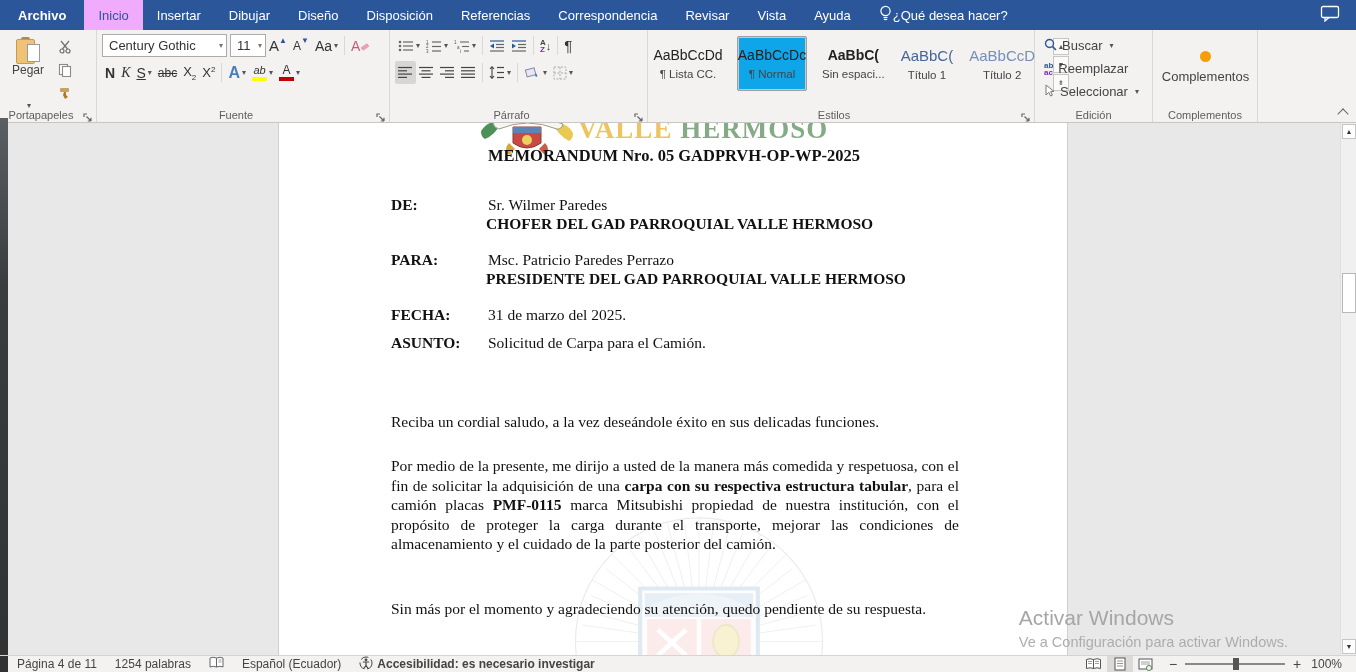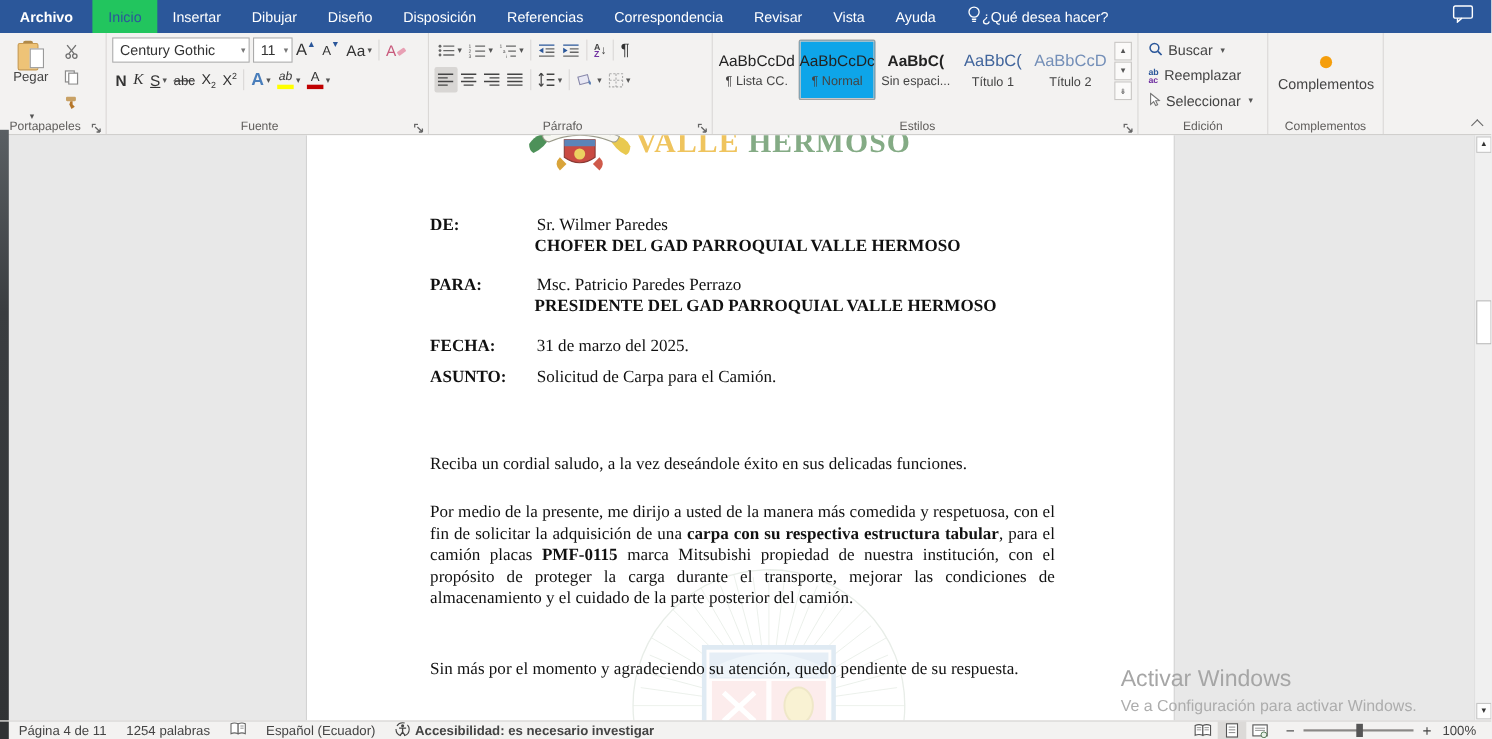--- a/index.html
+++ b/index.html
@@ -4,21 +4,21 @@
 <style>
   * { margin:0; padding:0; box-sizing:border-box; }
   html,body { width:1356px; height:672px; overflow:hidden; }
   body { font-family:"Liberation Sans", sans-serif; }
   #app { position:relative; width:1356px; height:672px; background:#e8e8e8; overflow:hidden; }
 
   
   .tabbar { position:absolute; top:0; left:0; width:1356px; height:30px; background:#2b579a; display:flex; align-items:stretch; }
   .tab { display:flex; align-items:center; padding:0 14px; color:#fff; font-size:13px; cursor:default; }
   .tab.file { padding:0 18px; font-weight:bold; }
-  .tab.active { background:#22c55e; color:#2b579a; }
+  .tab.active { background:#f0abfc; color:#2b579a; }
   .tellme { display:flex; align-items:center; gap:1px; color:#fff; font-size:13px; margin-left:14px; }
   .tabbar-right { margin-left:auto; display:flex; align-items:center; padding-right:16px; }
 
   
   .ribbon { position:absolute; top:30px; left:0; width:1356px; height:93px; background:#f3f2f1; border-bottom:1px solid #c8c6c4; display:flex; }
   .rgroup { position:relative; height:100%; border-right:1px solid #dad8d6; padding:4px 5px 17px 5px; }
   .rlabel { position:absolute; bottom:1px; left:0; right:14px; text-align:center; font-size:11px; color:#5f5d5b; white-space:nowrap;margin-top:20px; }
   .rlabel.full { right:0; }
   .launcher { position:absolute; bottom:3px; right:3px; width:10px; height:10px; }
   .rbtn { display:inline-flex; align-items:center; justify-content:center; height:23px; padding:0 3px; color:#444; font-size:14px; border-radius:2px; }
@@ -44,21 +44,21 @@
   .fontname { width:125px; margin-right:3px; }
   .fontsize { width:36px; }
   .glyph { font-size:14px; color:#333; }
   .u { text-decoration:underline; }
   .strike { text-decoration:line-through; }
   .effectA { color:#4a7ebb; font-weight:bold; }
   .bar-under { display:inline-flex; flex-direction:column; align-items:center; line-height:11px; }
   .bar-under .bar { width:15px; height:4px; margin-top:1px; }
 
   
-  .stylecells { display:flex; gap:3px; padding-top:2px; }
+  .stylecells { display:flex; gap:14px; padding-top:2px; }
   .stylecell { width:70px; height:55px; display:flex; flex-direction:column; align-items:center; justify-content:center; border:1px solid transparent; border-radius:2px; }
   .stylecell.selected { border:1px solid #a0a0a0; background:#0ea5e9; box-shadow:0 0 0 1px #c8c8c8 inset; }
   .stylesample { font-size:14px; color:#222; white-space:nowrap; }
   .stylename { font-size:11.5px; color:#444; margin-top:5px; white-space:nowrap; }
   .t1 .stylesample { color:#41659c; font-size:15px; }
   .t2 .stylesample { color:#748fb8; font-size:15px; }
   .bold-sample { font-weight:bold; }
   .gal-scroll { display:flex; flex-direction:column; gap:1px; margin-left:3px; padding-top:2px; }
   .gal-scroll .gbtn { width:16px; height:17px; border:1px solid #c8c6c4; background:#fbfaf9; display:flex; align-items:center; justify-content:center; font-size:7px; color:#555; }
 
@@ -547,20 +547,21 @@
           <path d="M34 14 L62 14 L62 20 L34 20 Z" fill="#5b84b8"></path>
           <circle cx="48" cy="27" r="5" fill="#ecd060"></circle>
           <path d="M30 30 Q24 36 30 42 L36 36 Z" fill="#d9a43a"></path>
           <path d="M66 30 Q72 36 66 42 L60 36 Z" fill="#cf5a4a"></path>
         </svg>
       </div>
       <div class="brandrow">
         <span class="brandword1">VALLE</span><span class="brandword2"> </span><span class="brandword2">HERMOSO</span>
       </div>
 
+      <div class="memo-title doc-serif">MEMORANDUM Nro. 05 GADPRVH-OP-WP-2025</div>
 
       <span class="fieldlabel" style="top:73px;">DE:</span>
       <span class="fieldval" style="top:73px;">Sr. Wilmer Paredes</span>
       <span class="fieldval b" style="top:92px;">CHOFER DEL GAD PARROQUIAL VALLE HERMOSO</span>
 
       <span class="fieldlabel" style="top:128px;">PARA:</span>
       <span class="fieldval" style="top:128px;">Msc. Patricio Paredes Perrazo</span>
       <span class="fieldval b" style="top:147px;">PRESIDENTE DEL GAD PARROQUIAL VALLE HERMOSO</span>
 
       <span class="fieldlabel" style="top:183px;">FECHA:</span>

